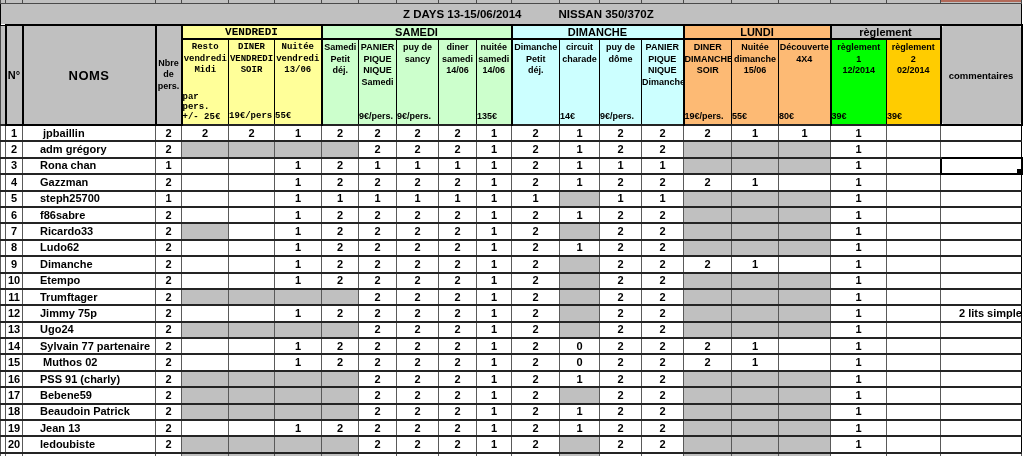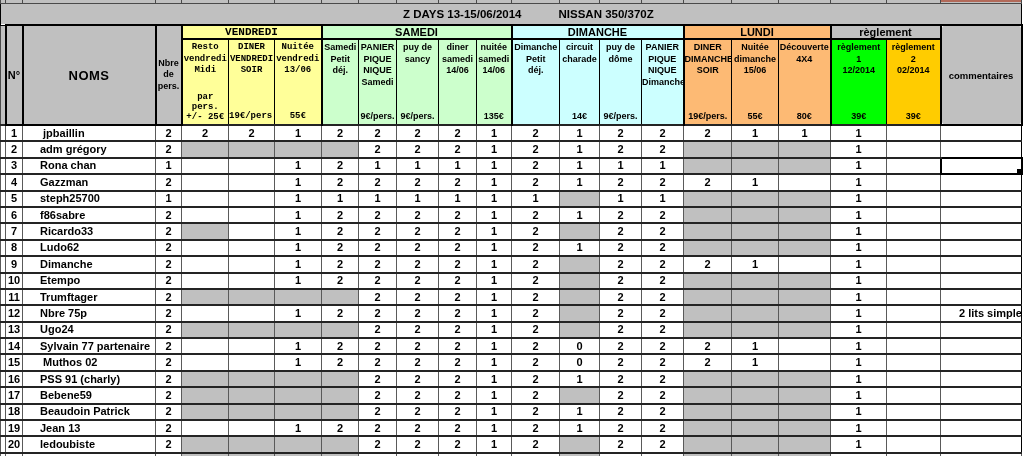--- a/index.html
+++ b/index.html
@@ -21,21 +21,21 @@
   .hNoms{font-size:13px;letter-spacing:.5px;}
   .hNbre{font-size:9px;line-height:1.25;}
   .hComm{font-size:9.5px;border-radius:6px;}
   .band-cell{height:12px;border:2px solid #000;text-align:center;font-weight:bold;
       font-size:11px;vertical-align:middle;}
   .graybg{background:#c0c0c0;}
   .hdet{border:1px solid #000;vertical-align:top;height:82px;}
   .gs{border-left:2px solid #000;}
   .hwrap{display:flex;flex-direction:column;justify-content:space-between;height:80px;padding:2px 0;}
   .hlbl{font-weight:bold;font-size:9px;text-align:center;line-height:1.3;}
-  .hprice{font-weight:bold;font-size:9px;text-align:center;min-height:11px;}
+  .hprice{font-weight:bold;font-size:9px;text-align:left;min-height:11px;}
   .g-vendredi{background:#ffff99;font-family:Liberation Mono, monospace;}
   .g-samedi{background:#ccffcc;}
   .g-dimanche{background:#ccffff;}
   .g-lundi{background:#fdba74;}
   .g-regl1{background:#00ff00;}
   .g-regl2{background:#ffcc00;}
   
   .data td{border:1px solid #5a5a5a;border-top:2px solid #242424;height:14.4px;
       font-size:11px;font-weight:bold;text-align:center;line-height:13px;background:#fff;}
   .data .sliver, .partial .sliver{background:#fff;}
@@ -575,21 +575,21 @@
           <td class="cval fill"></td>
           <td class="cval fill"></td>
           <td class="cval">1</td>
           <td class="cval"></td>
           <td class="ccomm"></td>
           <td class="void"></td>
         </tr>
         <tr class="data">
           <td class="sliver"></td>
           <td class="cnum">12</td>
-          <td class="cname">Nbre 75p</td>
+          <td class="cname">Jimmy 75p</td>
           <td class="cval">2</td>
           <td class="cval"></td>
           <td class="cval"></td>
           <td class="cval">1</td>
           <td class="cval">2</td>
           <td class="cval">2</td>
           <td class="cval">2</td>
           <td class="cval">2</td>
           <td class="cval">1</td>
           <td class="cval">2</td>

